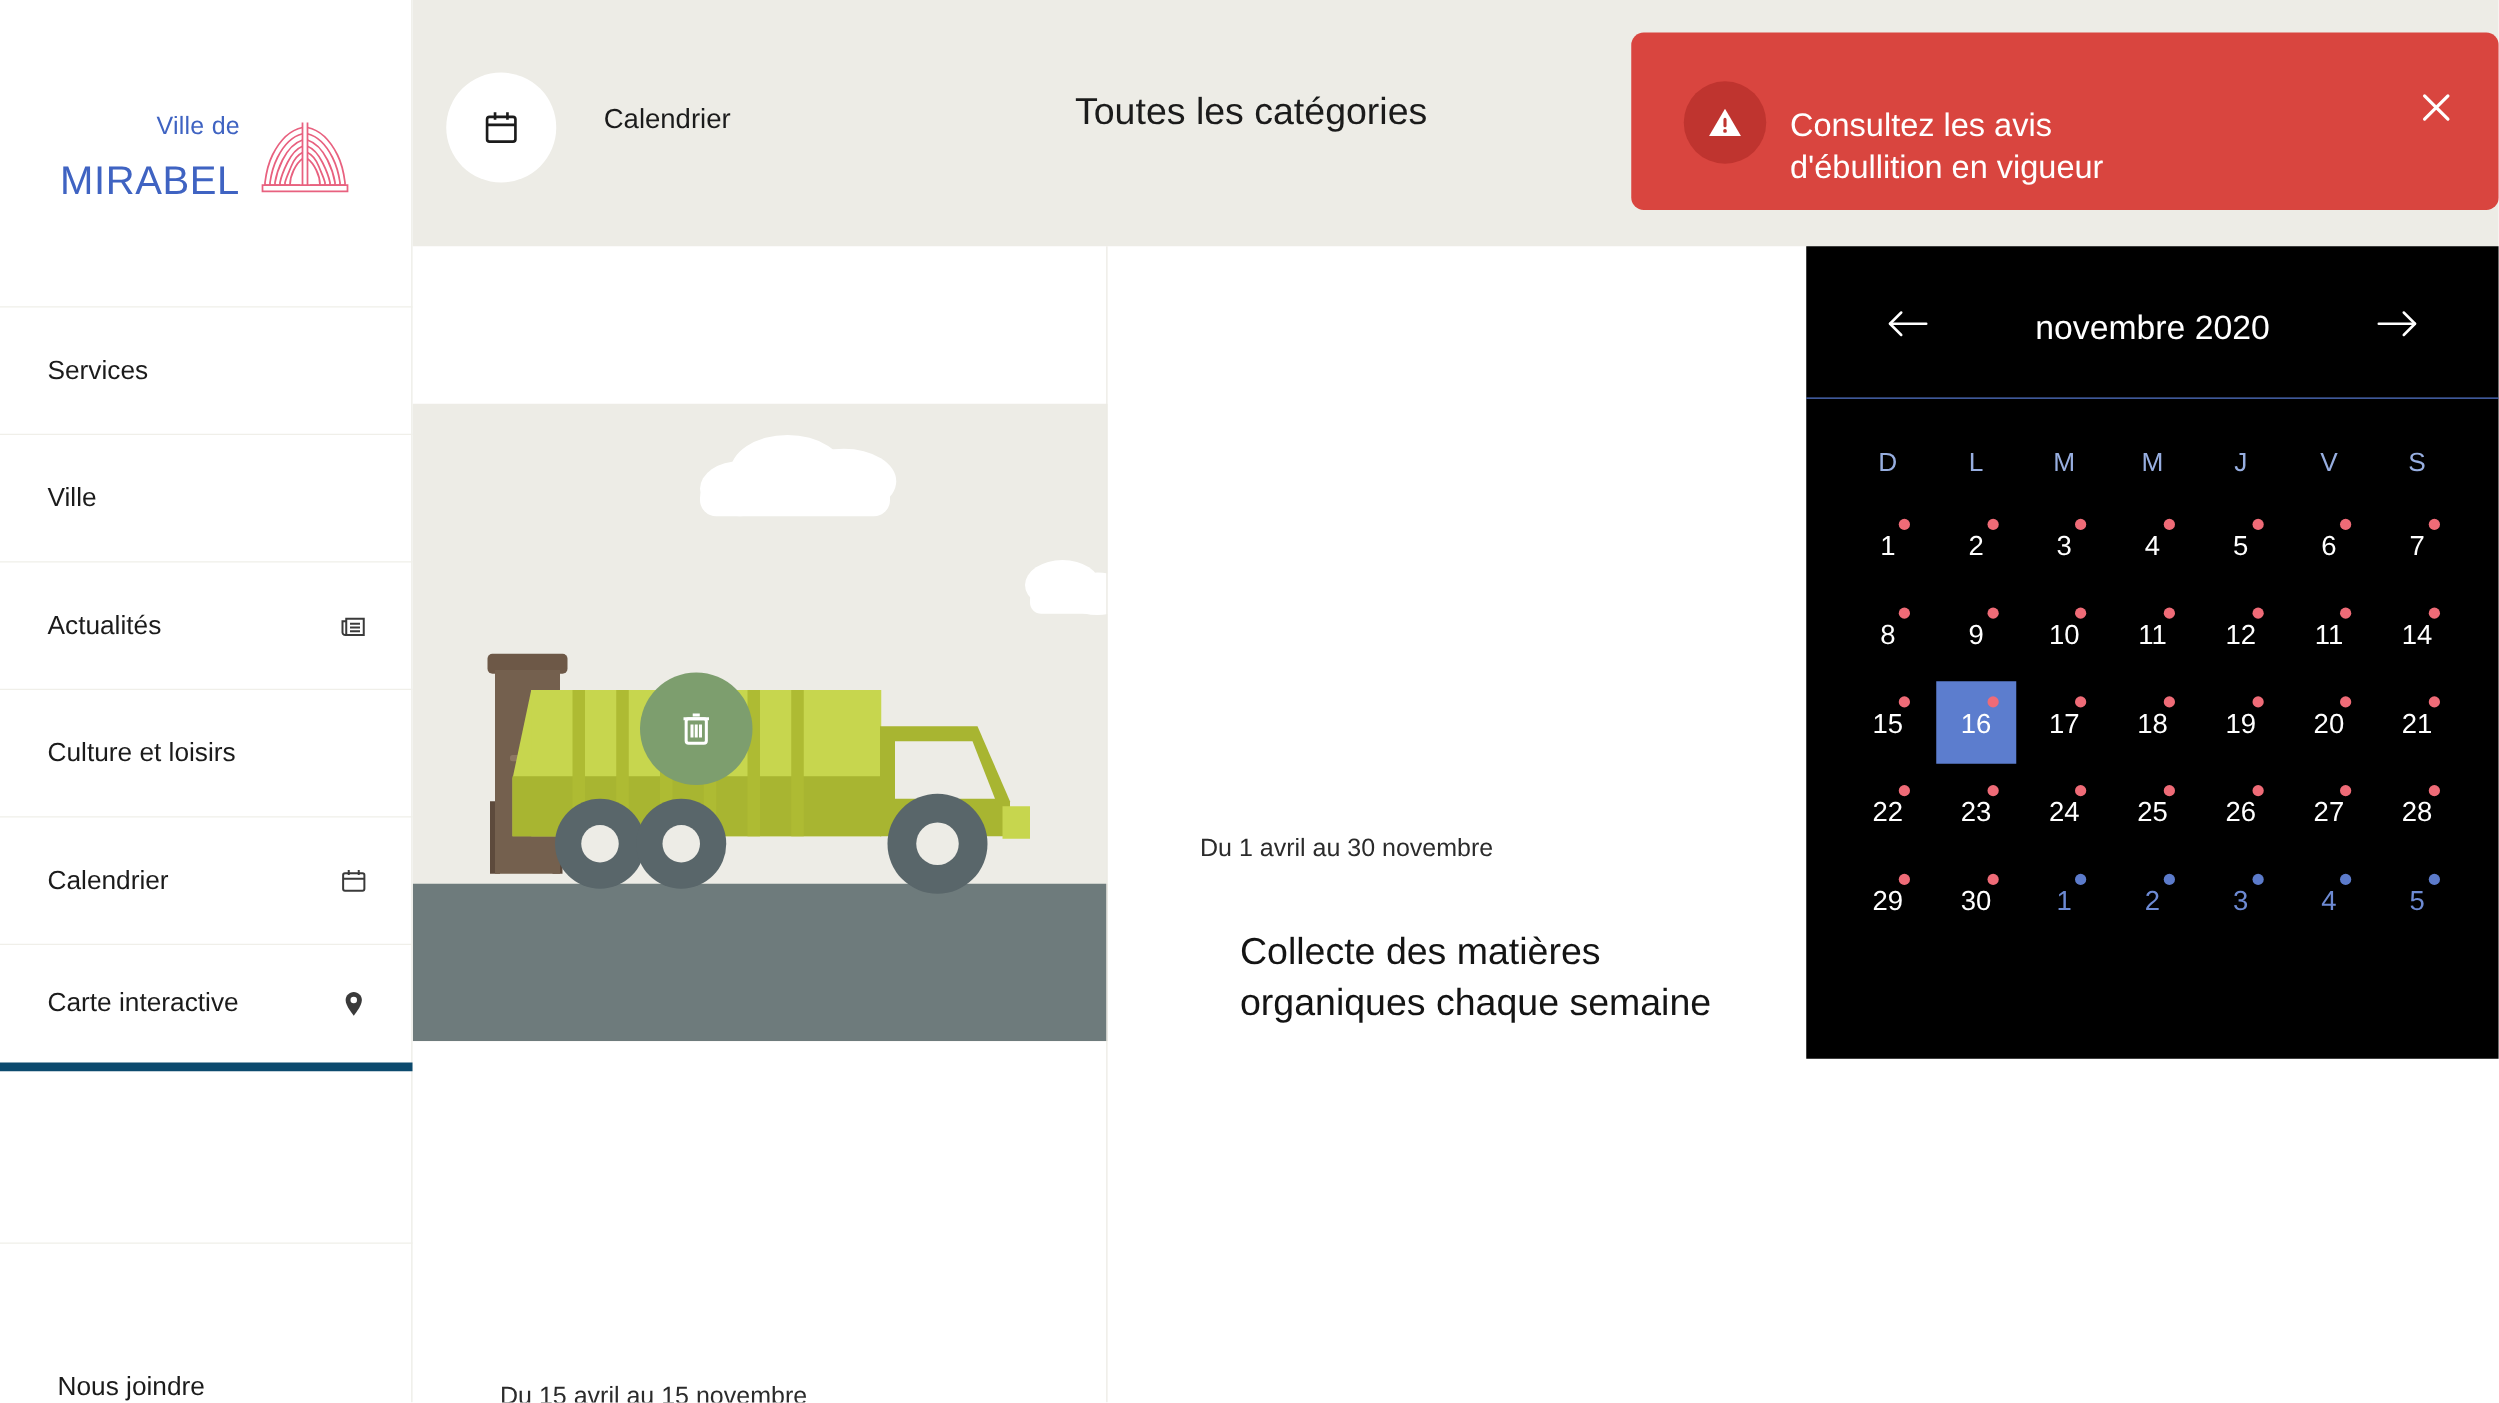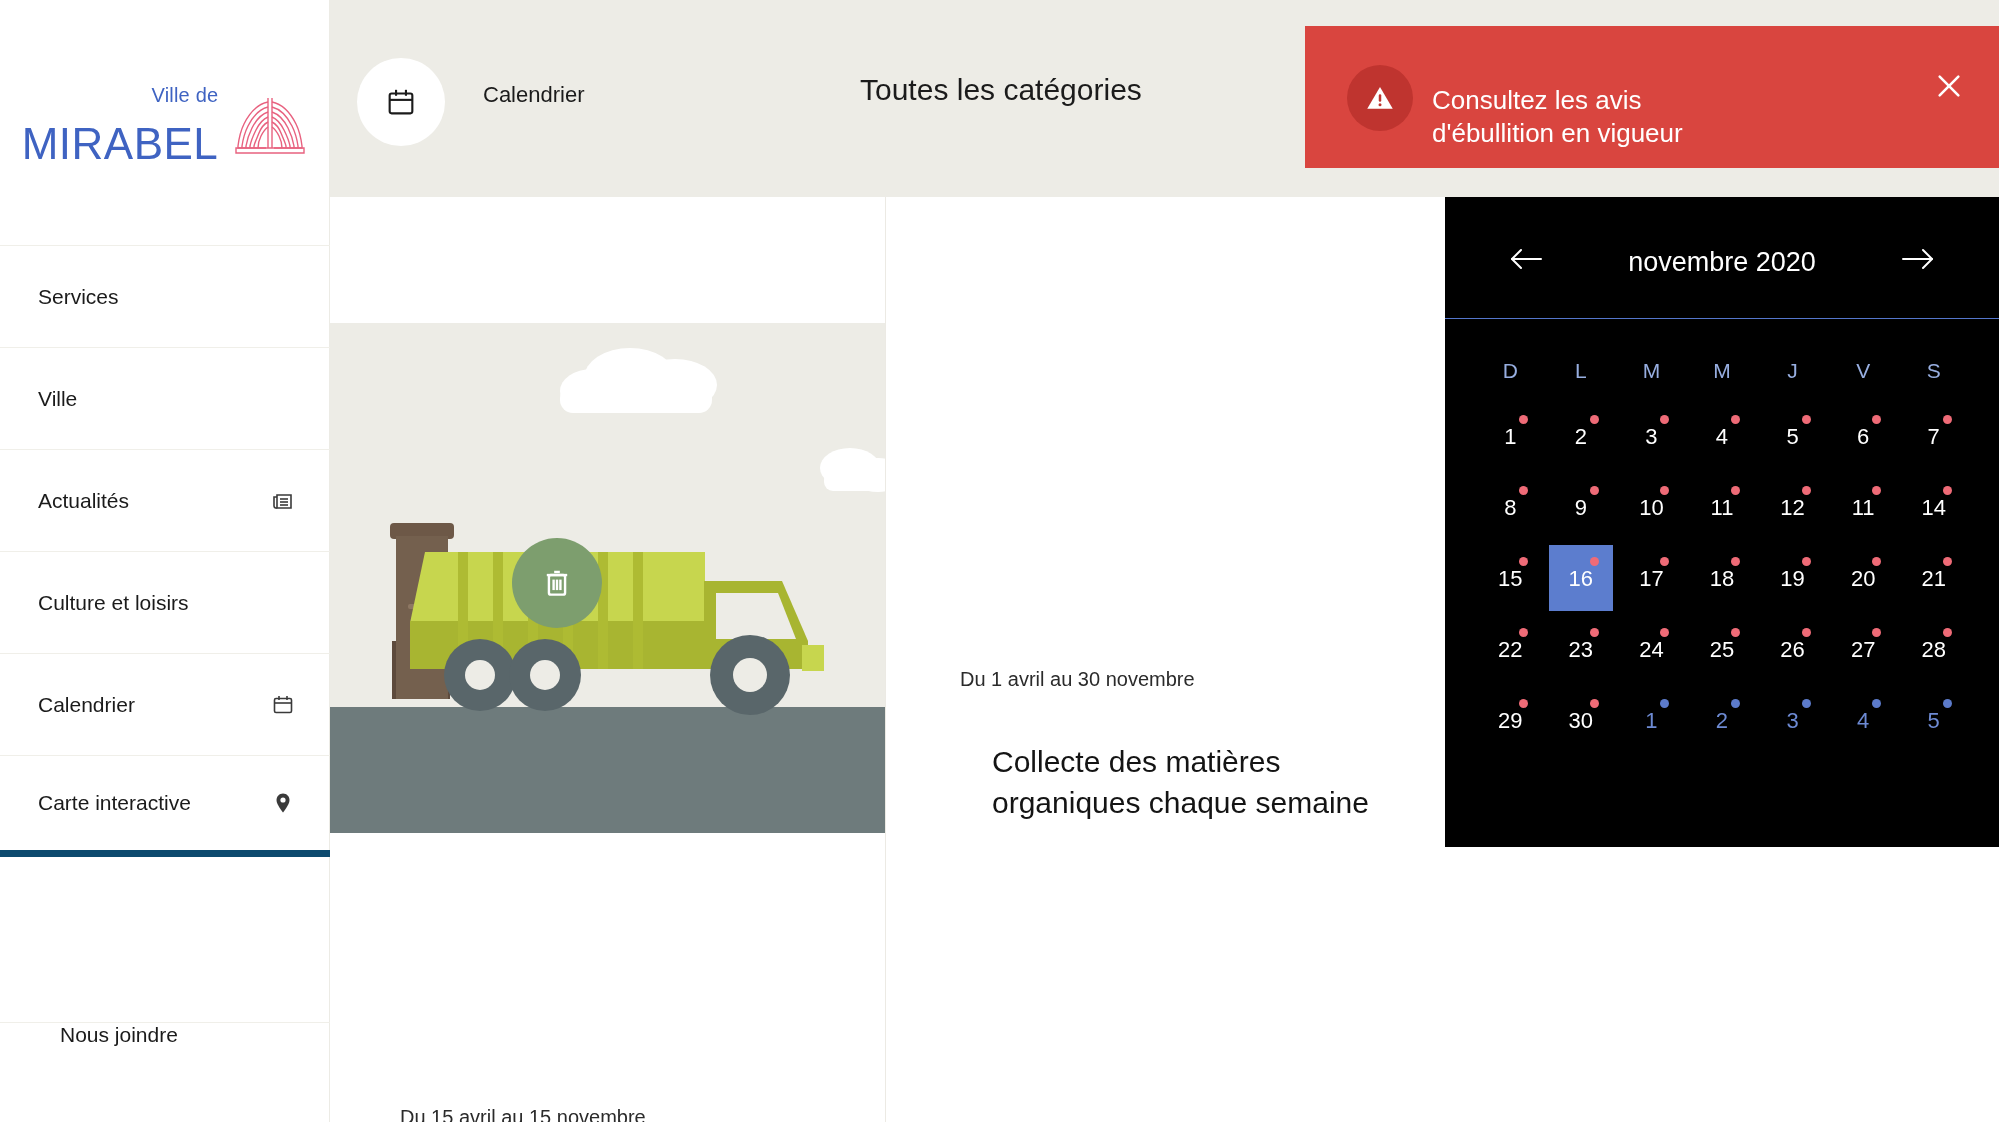--- a/index.html
+++ b/index.html
@@ -8,49 +8,49 @@
   #app{ position:relative; width:1999px; height:1122px; background:#ffffff; }
 
   
   #sidebar{ position:absolute; left:0; top:0; width:330px; height:1122px;
     background:#ffffff; border-right:1px solid #ecebe5; z-index:30; }
   #logo{ position:absolute; left:0; top:85px; width:330px; height:80px;
     display:flex; align-items:center; justify-content:center; gap:14px; }
   .logo-words{ display:flex; flex-direction:column; align-items:flex-end; line-height:1; }
   .logo-ville{ font-size:20px; color:#3f63c2; font-weight:400; letter-spacing:.2px;
     margin-bottom:17px; }
-  .logo-mirabel{ font-size:44px; color:#3f63c2; font-weight:500; letter-spacing:.5px; }
+  .logo-mirabel{ font-size:32px; color:#3f63c2; font-weight:500; letter-spacing:.5px; }
   .logo-mark{ width:76px; height:62px; }
 
   #nav{ position:absolute; left:0; top:245px; width:330px; }
   .nav-item{ position:relative; height:102px; border-top:1px solid #f0efe9;
     display:flex; align-items:center; padding:0 34px 0 38px; cursor:pointer; }
   .nav-item:last-child{ border-bottom:7px solid #0c4a6e; }
   .nav-label{ font-size:21px; color:#1b1b1b; font-weight:400; flex:1; }
   .nav-icon{ width:26px; height:26px; display:flex; align-items:center; justify-content:center;
     color:#3a3a3a; }
-  #contact{ position:absolute; left:0; bottom:0; width:330px; height:100px;
-    display:flex; align-items:flex-start; padding-left:60px; cursor:pointer;
+  #contact{ position:absolute; left:0; bottom:0; width:330px; height:128px;
+    display:flex; align-items:flex-end; padding-left:46px; cursor:pointer;
     border-top:1px solid #f0efe9; }
   #contact .nav-label{ font-size:21px; }
 
   
   #topbar{ position:absolute; left:330px; top:0; width:1669px; height:197px;
     background:#edece6; z-index:10; }
   #cal-btn{ position:absolute; left:27px; top:58px; width:88px; height:88px;
     border-radius:50%; background:#ffffff; display:flex; align-items:center;
     justify-content:center; cursor:pointer; }
   #cal-btn svg{ width:34px; height:34px; color:#1b1b1b; }
   #topbar-title{ position:absolute; left:153px; top:82px; font-size:22px; color:#1b1b1b; }
   #topbar-categories{ position:absolute; left:530px; top:73px; font-size:30px;
     color:#1b1b1b; cursor:pointer; }
 
   
   #alert{ position:absolute; left:1305px; top:26px; width:694px; height:142px;
-    background:#d9453f; z-index:40; }
+    background:#d9453f; z-index:40;border-radius:10px; }
   #alert-icon{ position:absolute; left:42px; top:39px; width:66px; height:66px;
     border-radius:50%; background:#bf342f; display:flex; align-items:center;
     justify-content:center; }
   #alert-icon svg{ width:30px; height:30px; }
   #alert-text{ position:absolute; left:127px; top:58px; width:330px;
     font-size:26px; line-height:1.28; color:#ffffff; font-weight:400; }
   #alert-close{ position:absolute; right:36px; top:46px; width:28px; height:28px;
     cursor:pointer; }
 
   

